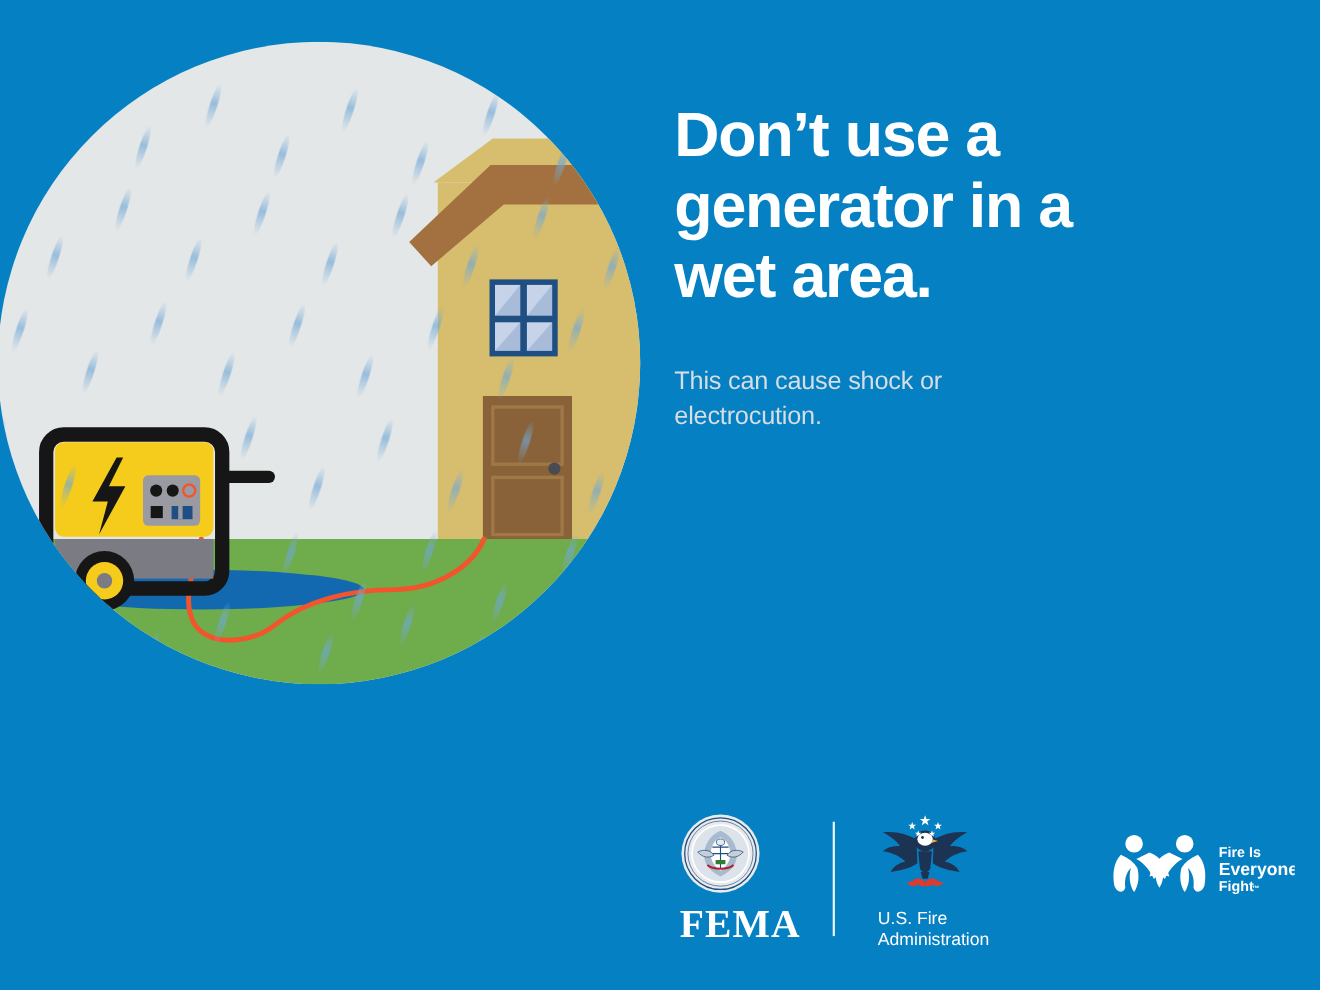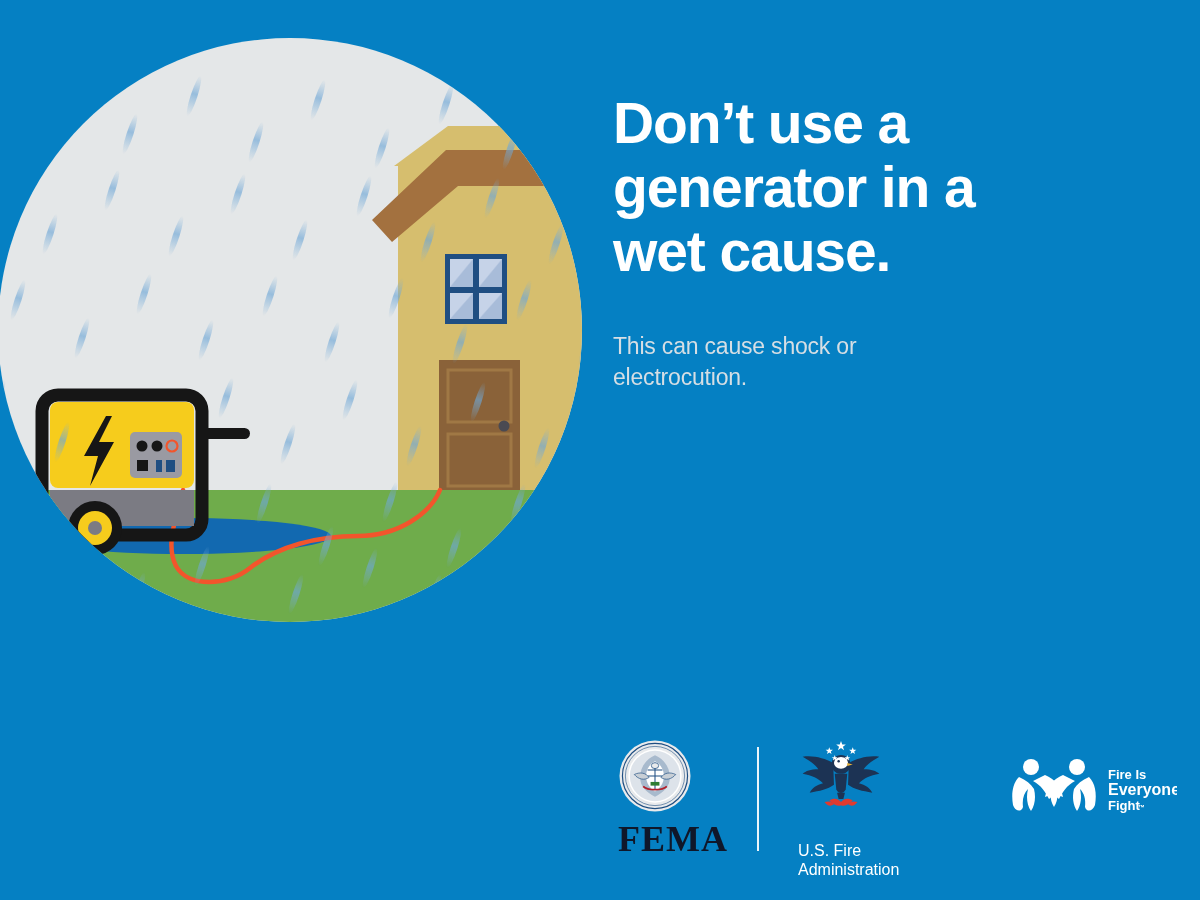--- a/index.html
+++ b/index.html
@@ -74,29 +74,29 @@
     left: 157px;
     top: 12px;
     width: 2px;
     height: 104px;
     background: #ffffff;
     opacity: 0.92;
   }
 
   #fema-wordmark {
     margin-top: 4px;
-    color: #0f172a;
+    color: #ffffff;
     font-family: "Liberation Serif", serif;
     font-weight: 700;
     font-size: 36px;
     letter-spacing: 1px;
     line-height: 1;
   }
   #usfa-wordmark {
-    margin-top: 23px;
+    margin-top: 7px;
     color: #ffffff;
     font-family: "Liberation Sans", sans-serif;
     font-weight: 400;
     font-size: 16px;
     line-height: 1.18;
     white-space: pre-line;
   }
 </style>
 </head>
 <body>
@@ -240,21 +240,21 @@
         <use href="#raindrop" x="318" y="556" transform="rotate(18 318 556)"></use>
         <use href="#raindrop" x="392" y="530" transform="rotate(18 392 530)"></use>
         <use href="#raindrop" x="456" y="556" transform="rotate(18 456 556)"></use>
       </g>
     </g>
   </svg>
 
   <div id="copy">
     <h1 id="headline">Don’t use a
 generator in a
-wet cause.</h1>
+wet area.</h1>
     <p id="subhead">This can cause shock or
 electrocution.</p>
   </div>
 
   <div id="footer-logos">
 
     <div class="logo-block" id="fema-logo">
       <svg width="74" height="74" viewBox="0 0 100 100">
         <circle cx="50" cy="50" r="48" fill="#E8EAEC"></circle>
         <circle cx="50" cy="50" r="44" fill="none" stroke="#1F4E82" stroke-width="1.6"></circle>

